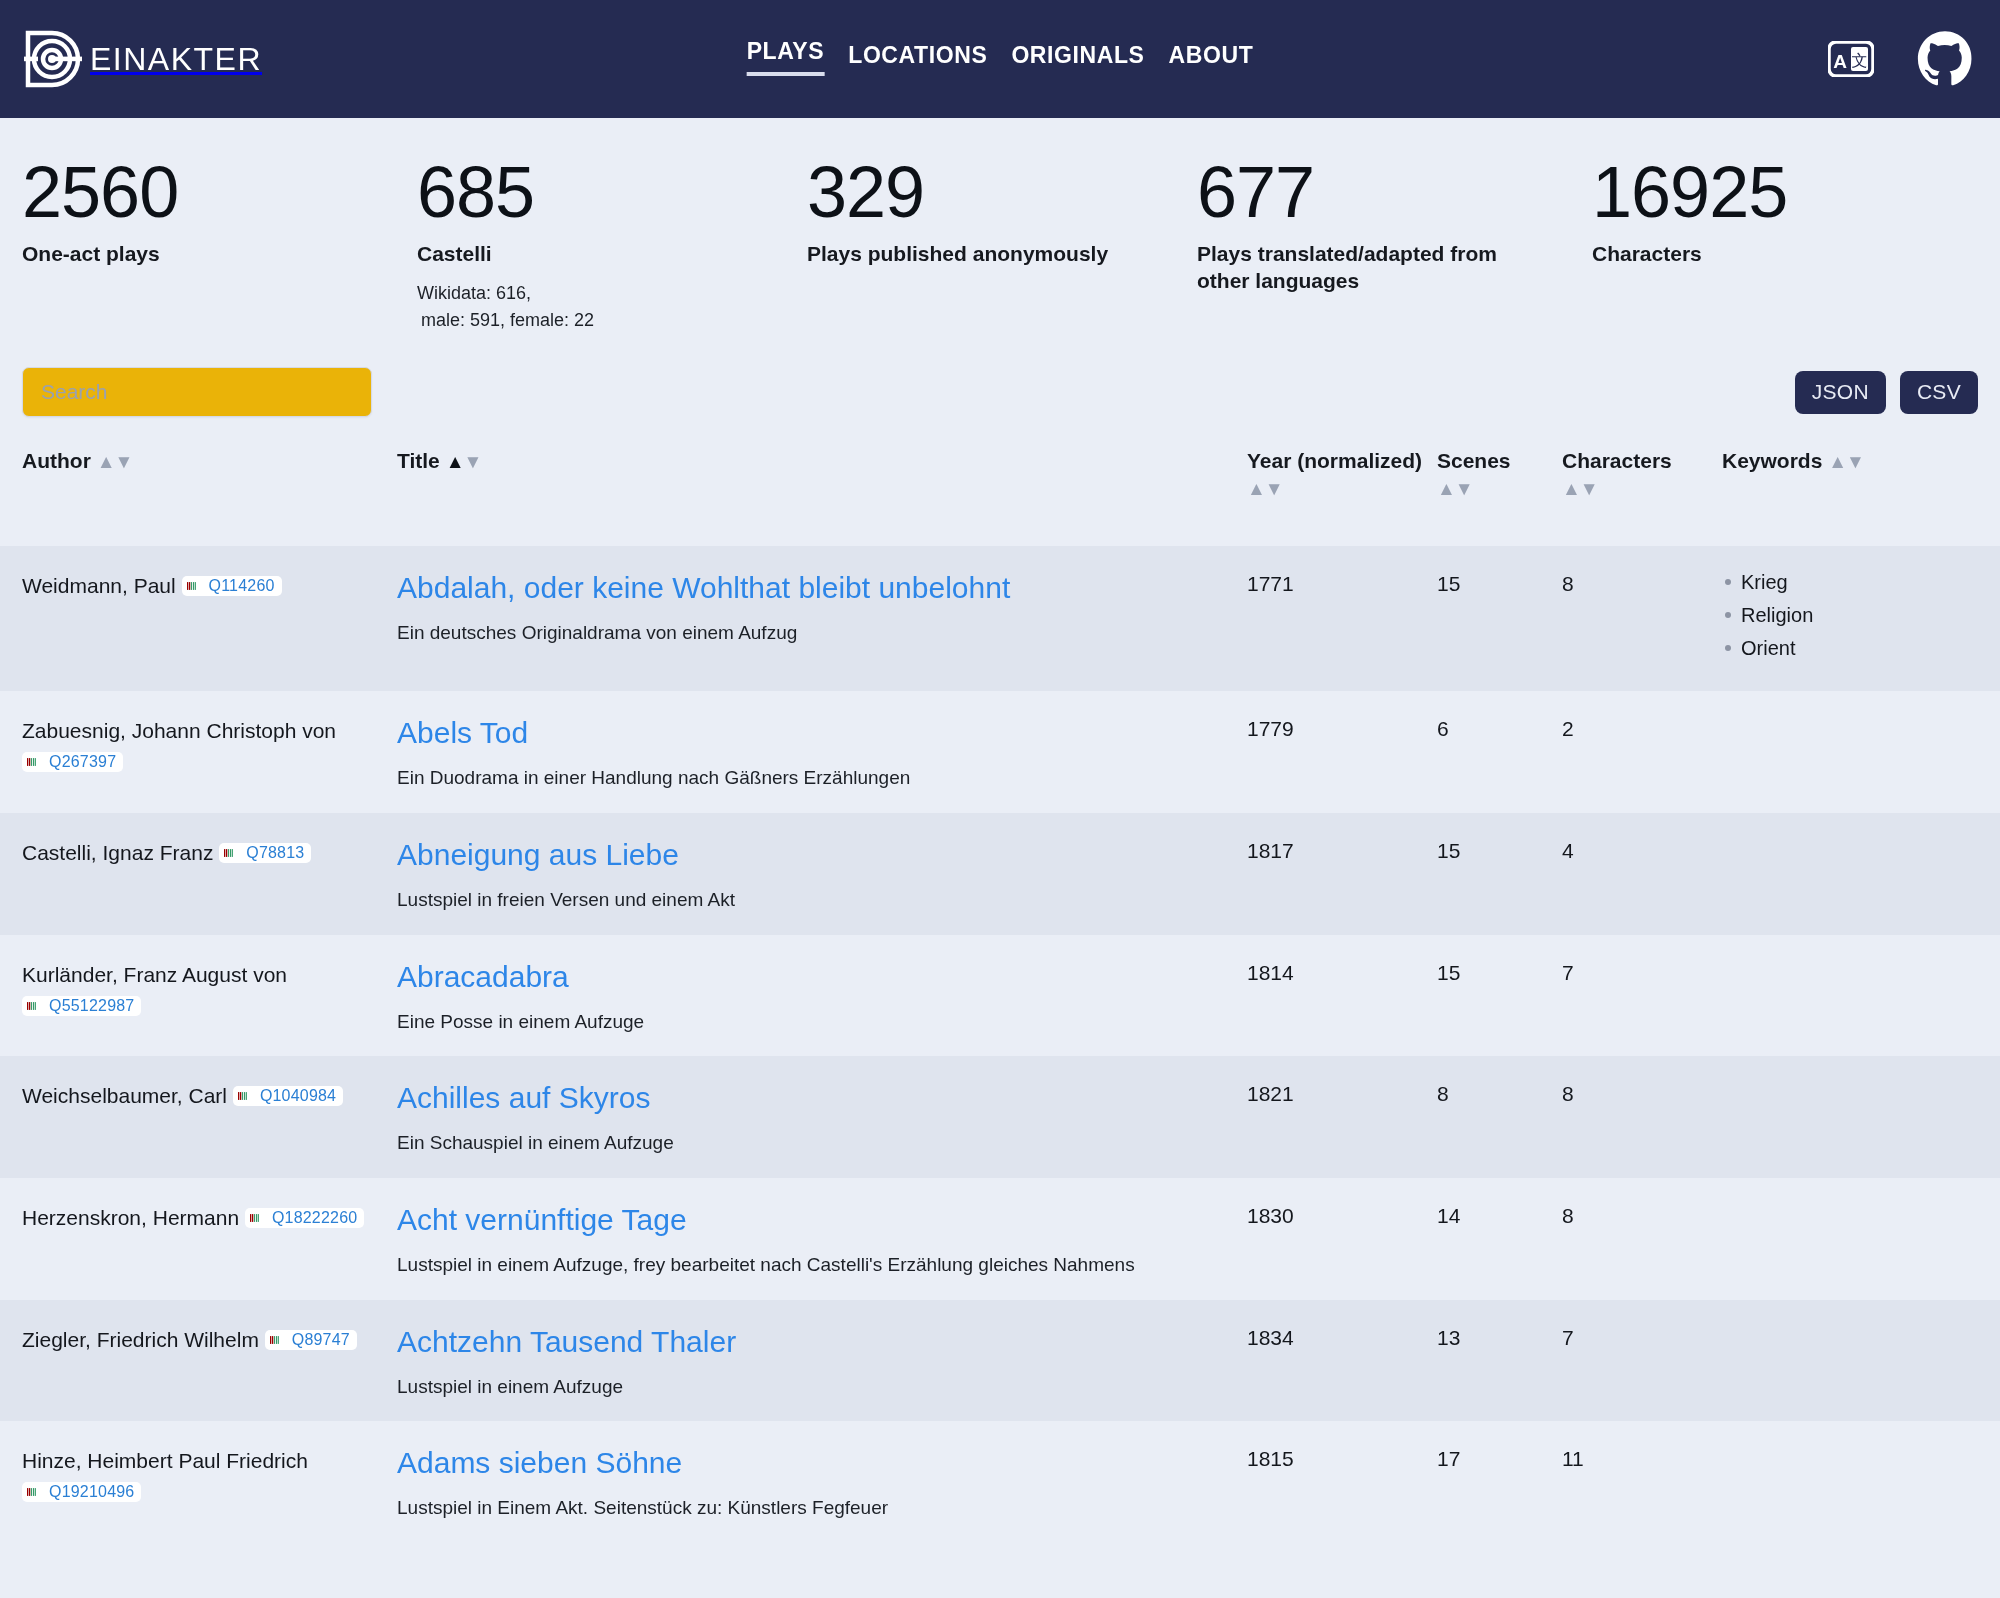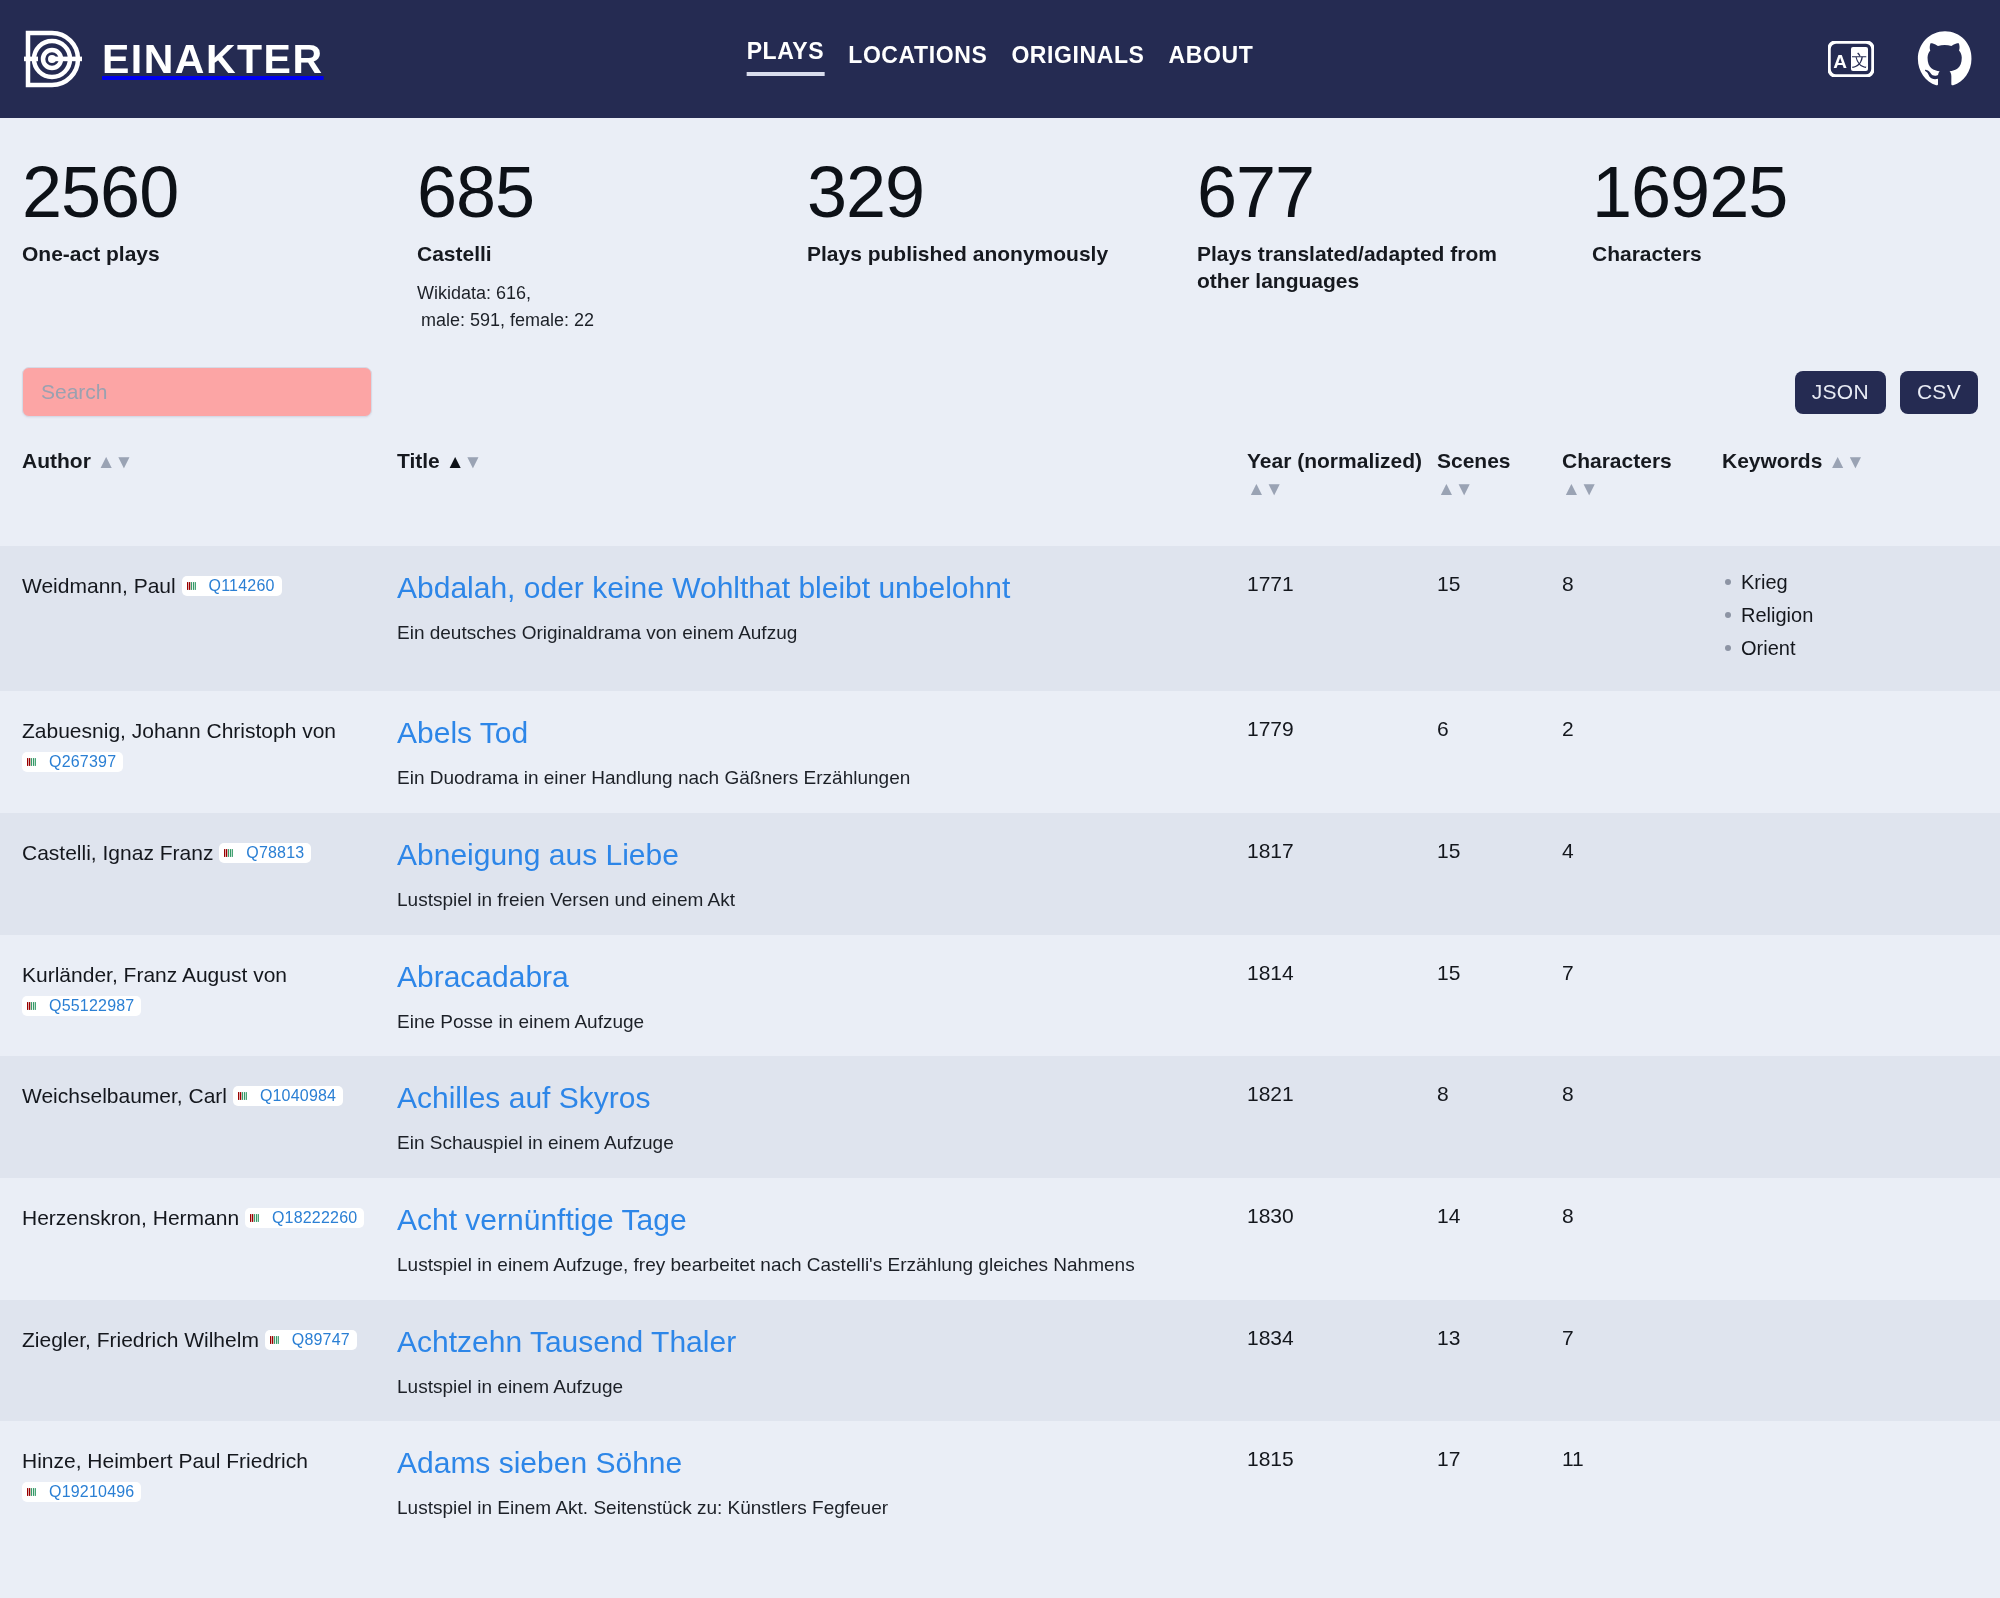--- a/index.html
+++ b/index.html
@@ -16,25 +16,25 @@
     background: #252b52;
     display: flex;
     align-items: center;
     padding: 0 26px 0 22px;
     position: relative;
   }
   .brand { display: flex; align-items: center; gap: 0px; }
   .brand-mark { width: 64px; height: 64px; flex: none; }
   .brand-text {
     color: #ffffff;
-    font-size: 41px;
+    font-size: 32px;
     letter-spacing: 1.5px;
-    font-weight: 700;
+    font-weight: 400;
     line-height: 1;
-    margin-left: 16px;
+    margin-left: 4px;
   }
 
   .nav-links {
     position: absolute;
     left: 50%;
     transform: translateX(-50%);
     display: flex;
     align-items: flex-end;
     gap: 24px;
     top: 38px;
@@ -101,21 +101,21 @@
     margin: 30px 22px 0 22px;
     display: flex;
     align-items: center;
     height: 56px;
   }
   .search-input {
     width: 350px;
     height: 50px;
     border: 1px solid #d5dae6;
     border-radius: 7px;
-    background: #fca5a5;
+    background: #eab308;
     font-size: 21px;
     color: #333;
     padding: 0 18px;
     font-family: "Liberation Sans", sans-serif;
     box-shadow: 0 1px 2px rgba(20,25,50,.05);
     outline: none;
   }
   .search-input::placeholder { color: #9aa1b0; }
   .export-group {
     margin-left: auto;

